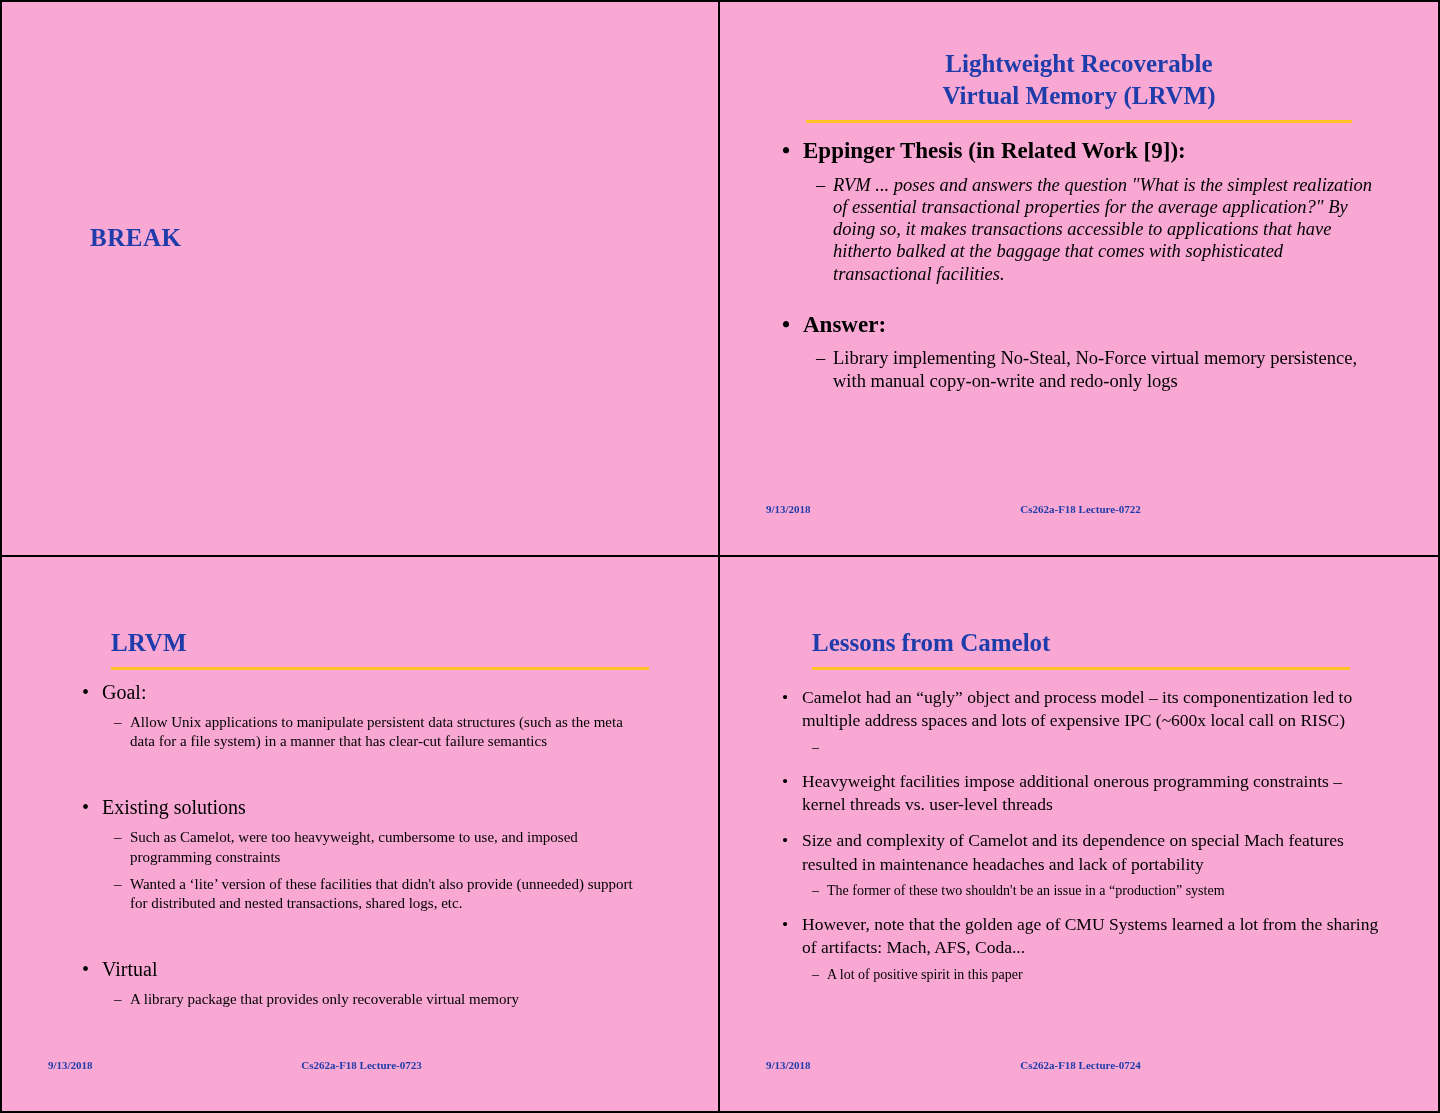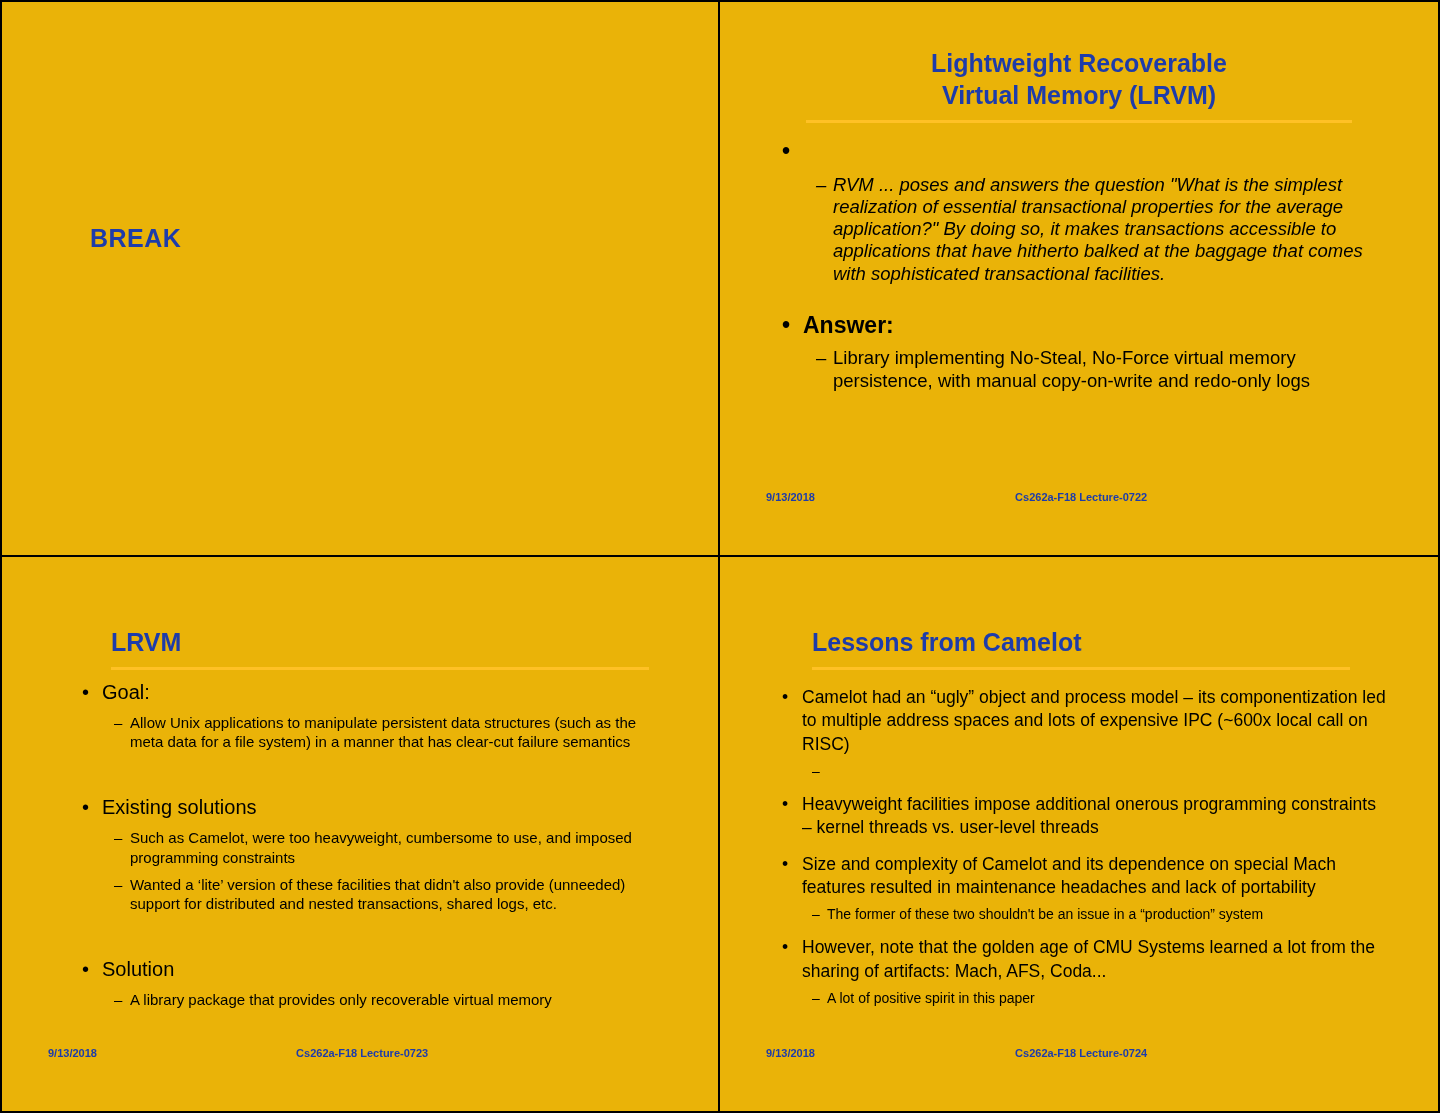--- a/index.html
+++ b/index.html
@@ -11,21 +11,21 @@
   .sheet{
     width:1440px; height:1113px;
     background:#fff;
     border:2px solid #000;
     display:grid;
     grid-template-columns:1fr 1fr;
     grid-template-rows:1fr 1fr;
     font-family:"Liberation Sans", sans-serif;
     color:#000;
   }
-  .slide{ position:relative; overflow:hidden; background:#eab308; }
+  .slide{ position:relative; overflow:hidden; background:#f9a8d4;font-family:Liberation Serif, serif; }
   .slide-a, .slide-c{ border-right:2px solid #000; }
   .slide-a, .slide-b{ border-bottom:2px solid #000; }
 
   
   .slide-title{
     color:var(--blue);
     font-weight:bold;
     font-size:25px;
     line-height:1.26;
     margin:0;
@@ -67,21 +67,21 @@
   .slide-c .level-2 > .marker{ width:16px; }
 
   .slide-d .level-1{ font-size:17.5px; line-height:1.33; margin-top:13px; }
   .slide-d .level-1:first-child{ margin-top:0; }
   .slide-d .level-1 > .marker{ width:20px; }
   .slide-d .level-2{ font-size:14px; line-height:1.3; margin-top:6px; margin-left:30px; }
   .slide-d .level-2 > .marker{ width:15px; }
 
   
   .slide-footer{
-    position:absolute; left:46px; right:54px; bottom:52px;
+    position:absolute; left:46px; right:54px; bottom:40px;
     display:grid; grid-template-columns:1fr auto 1fr;
     color:var(--blue); font-size:11px; font-weight:bold;
   }
   .footer-course{ text-align:right; }
   .footer-page{ text-align:left; }
 </style>
 </head>
 <body>
 
 <div class="sheet">
@@ -92,20 +92,21 @@
 
   <section class="slide slide-b">
     <header class="slide-head">
       <h2 class="slide-title">Lightweight Recoverable
 Virtual Memory (LRVM)</h2>
       <div class="rule"></div>
     </header>
     <div class="content">
         <div class="item level-1 em-bold">
           <span class="marker">•</span>
+          <span class="text">Eppinger Thesis (in Related Work [9]):</span>
         </div>
         <div class="item level-2 em-italic">
           <span class="marker">–</span>
           <span class="text">RVM ... poses and answers the question "What is the simplest realization of essential transactional properties for the average application?" By doing so, it makes transactions accessible to applications that have hitherto balked at the baggage that comes with sophisticated transactional facilities.</span>
         </div>
         <div class="item level-1 em-bold">
           <span class="marker">•</span>
           <span class="text">Answer:</span>
         </div>
         <div class="item level-2 em-normal">
@@ -141,21 +142,21 @@
         <div class="item level-2 em-normal">
           <span class="marker">–</span>
           <span class="text">Such as Camelot, were too heavyweight, cumbersome to use, and imposed programming constraints</span>
         </div>
         <div class="item level-2 em-normal">
           <span class="marker">–</span>
           <span class="text">Wanted a ‘lite’ version of these facilities that didn't also provide (unneeded) support for distributed and nested transactions, shared logs, etc.</span>
         </div>
         <div class="item level-1 em-normal">
           <span class="marker">•</span>
-          <span class="text">Solution</span>
+          <span class="text">Virtual</span>
         </div>
         <div class="item level-2 em-normal">
           <span class="marker">–</span>
           <span class="text">A library package that provides only recoverable virtual memory</span>
         </div>
       </div>
     <footer class="slide-footer">
       <span class="footer-date">9/13/2018</span>
       <span class="footer-course">Cs262a-F18 Lecture-07</span>
       <span class="footer-page">23</span>

